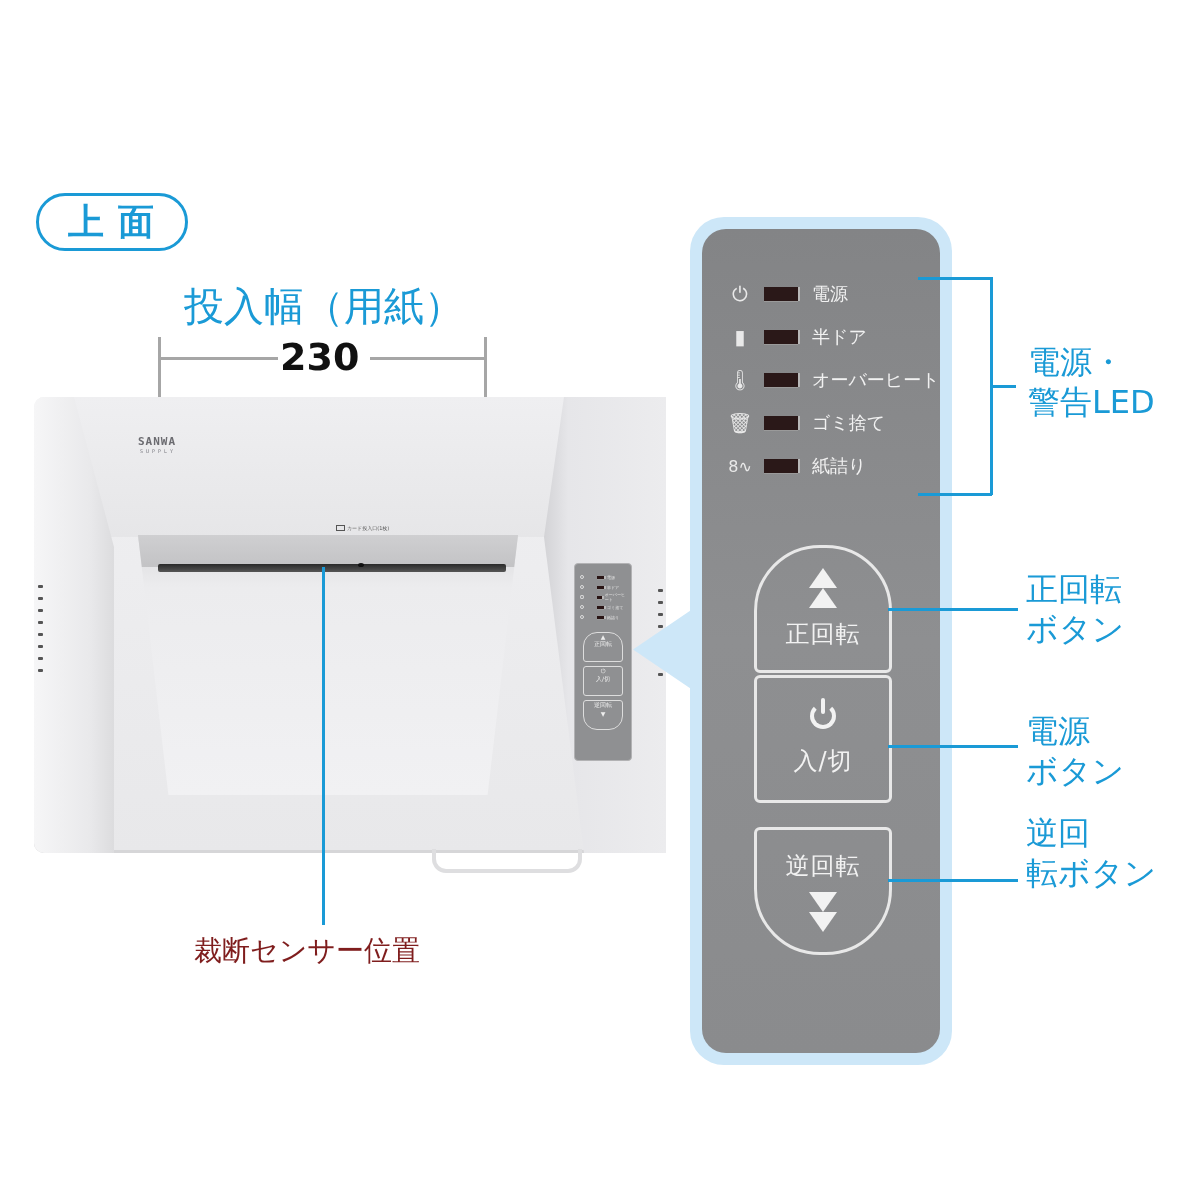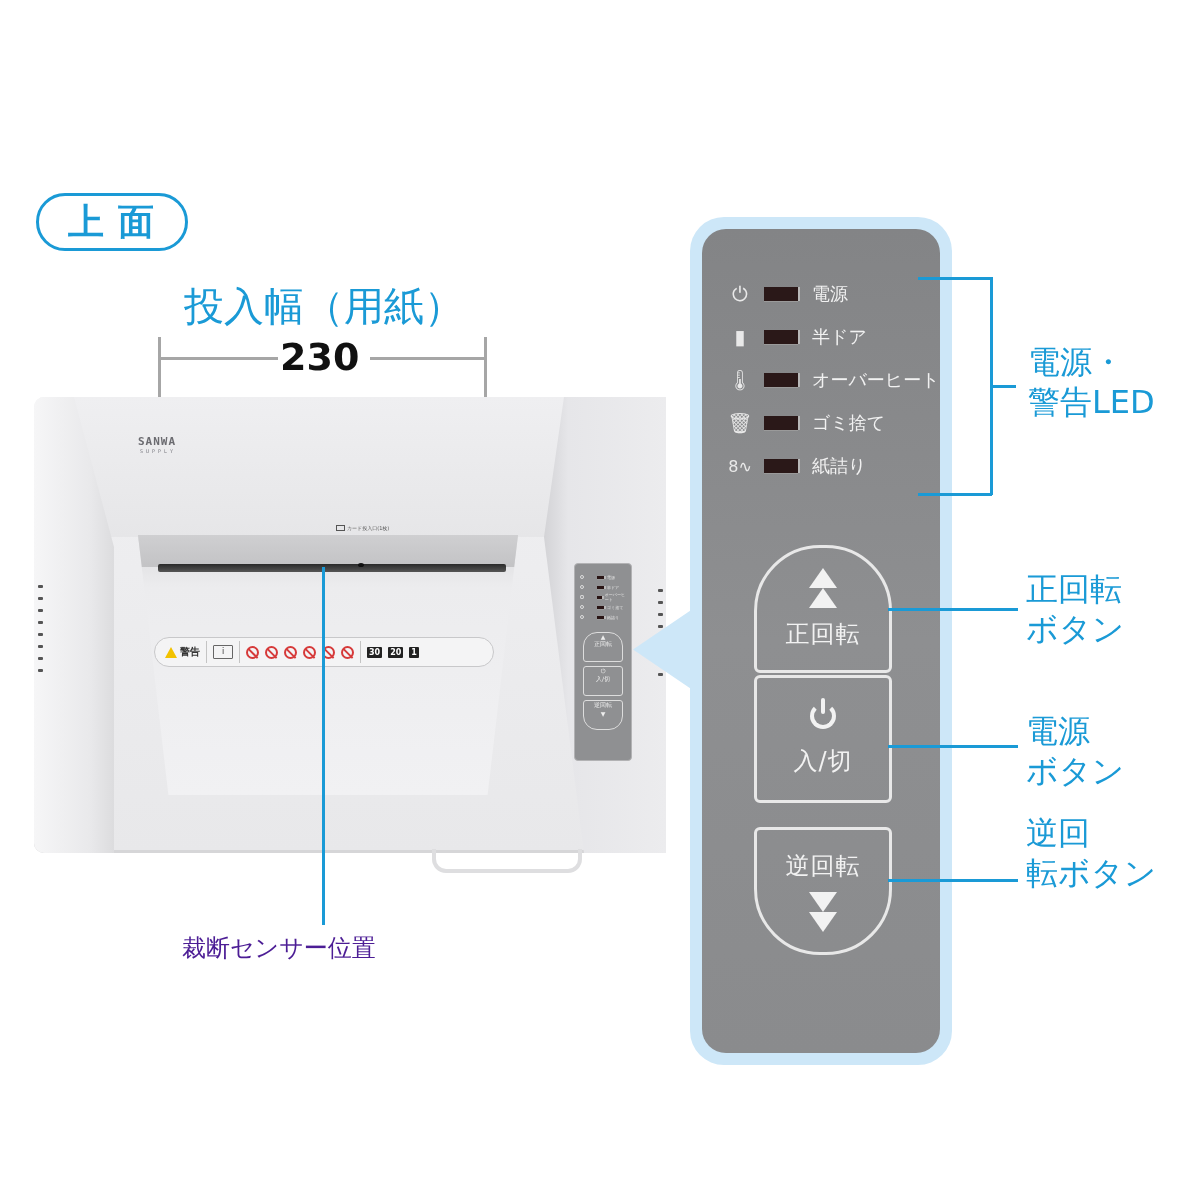--- a/index.html
+++ b/index.html
@@ -143,21 +143,21 @@
   .tri-up { width: 0; height: 0; border-left: 14px solid transparent; border-right: 14px solid transparent; border-bottom: 20px solid #f2f2f2; }
   .tri-down { width: 0; height: 0; border-left: 14px solid transparent; border-right: 14px solid transparent; border-top: 20px solid #f2f2f2; }
   .power-glyph { width: 30px; height: 30px; position: relative; margin-bottom: 14px; }
   .power-glyph .ring { position: absolute; inset: 2px; border: 4px solid #f2f2f2; border-radius: 50%; border-top-color: transparent; }
   .power-glyph .bar { position: absolute; left: 13px; top: -3px; width: 4px; height: 16px; background: #f2f2f2; border-radius: 2px; }
 
   
   .hline { background: #1a9ad6; height: 3px; }
   .vline { background: #1a9ad6; width: 3px; }
   .rlabel { font-size: 32px; color: #1a9ad6; line-height: 40px; white-space: nowrap; }
-  .bottom-label { left: 182px; top: 915px; font-size: 24px; color: #4c1d95; white-space: nowrap; }
+  .bottom-label { left: 194px; top: 915px; font-size: 28px; color: #7f1d1d; white-space: nowrap; }
 </style>
 </head>
 <body>
 
 <div class="abs badge">
   <span>上面</span>
 </div>
 
 <div class="abs dim-title">投入幅（用紙）</div>
 <div class="abs vline-gray" style="left:158px; top:320px; height:232px;"></div>
@@ -175,39 +175,20 @@
   <div class="hopper-lip"></div>
   <div class="slot"></div>
   <div class="sensor-dot"></div>
   <div class="brand">SANWA</div>
   <div class="brand-sub">SUPPLY</div>
   <div class="slot-label">
     <span class="card"></span>
     <span>カード投入口(1枚)</span>
   </div>
 
-  <div class="warn-strip">
-    <span class="warn-label">
-      <span class="warn-tri"></span>
-      <span>警告</span>
-    </span>
-    <span class="sep"></span>
-    <span class="manual-icon">i</span>
-    <span class="sep"></span>
-    <span class="no-icon"></span>
-    <span class="no-icon"></span>
-    <span class="no-icon"></span>
-    <span class="no-icon"></span>
-    <span class="no-icon"></span>
-    <span class="no-icon"></span>
-    <span class="sep"></span>
-    <span class="spec-box">30</span>
-    <span class="spec-box">20</span>
-    <span class="spec-box">1</span>
-  </div>
 
   <div class="vents-left">
     <span class="vent"></span>
       <span class="vent"></span>
       <span class="vent"></span>
       <span class="vent"></span>
     <span class="vent"></span>
       <span class="vent"></span>
       <span class="vent"></span>
       <span class="vent"></span>

